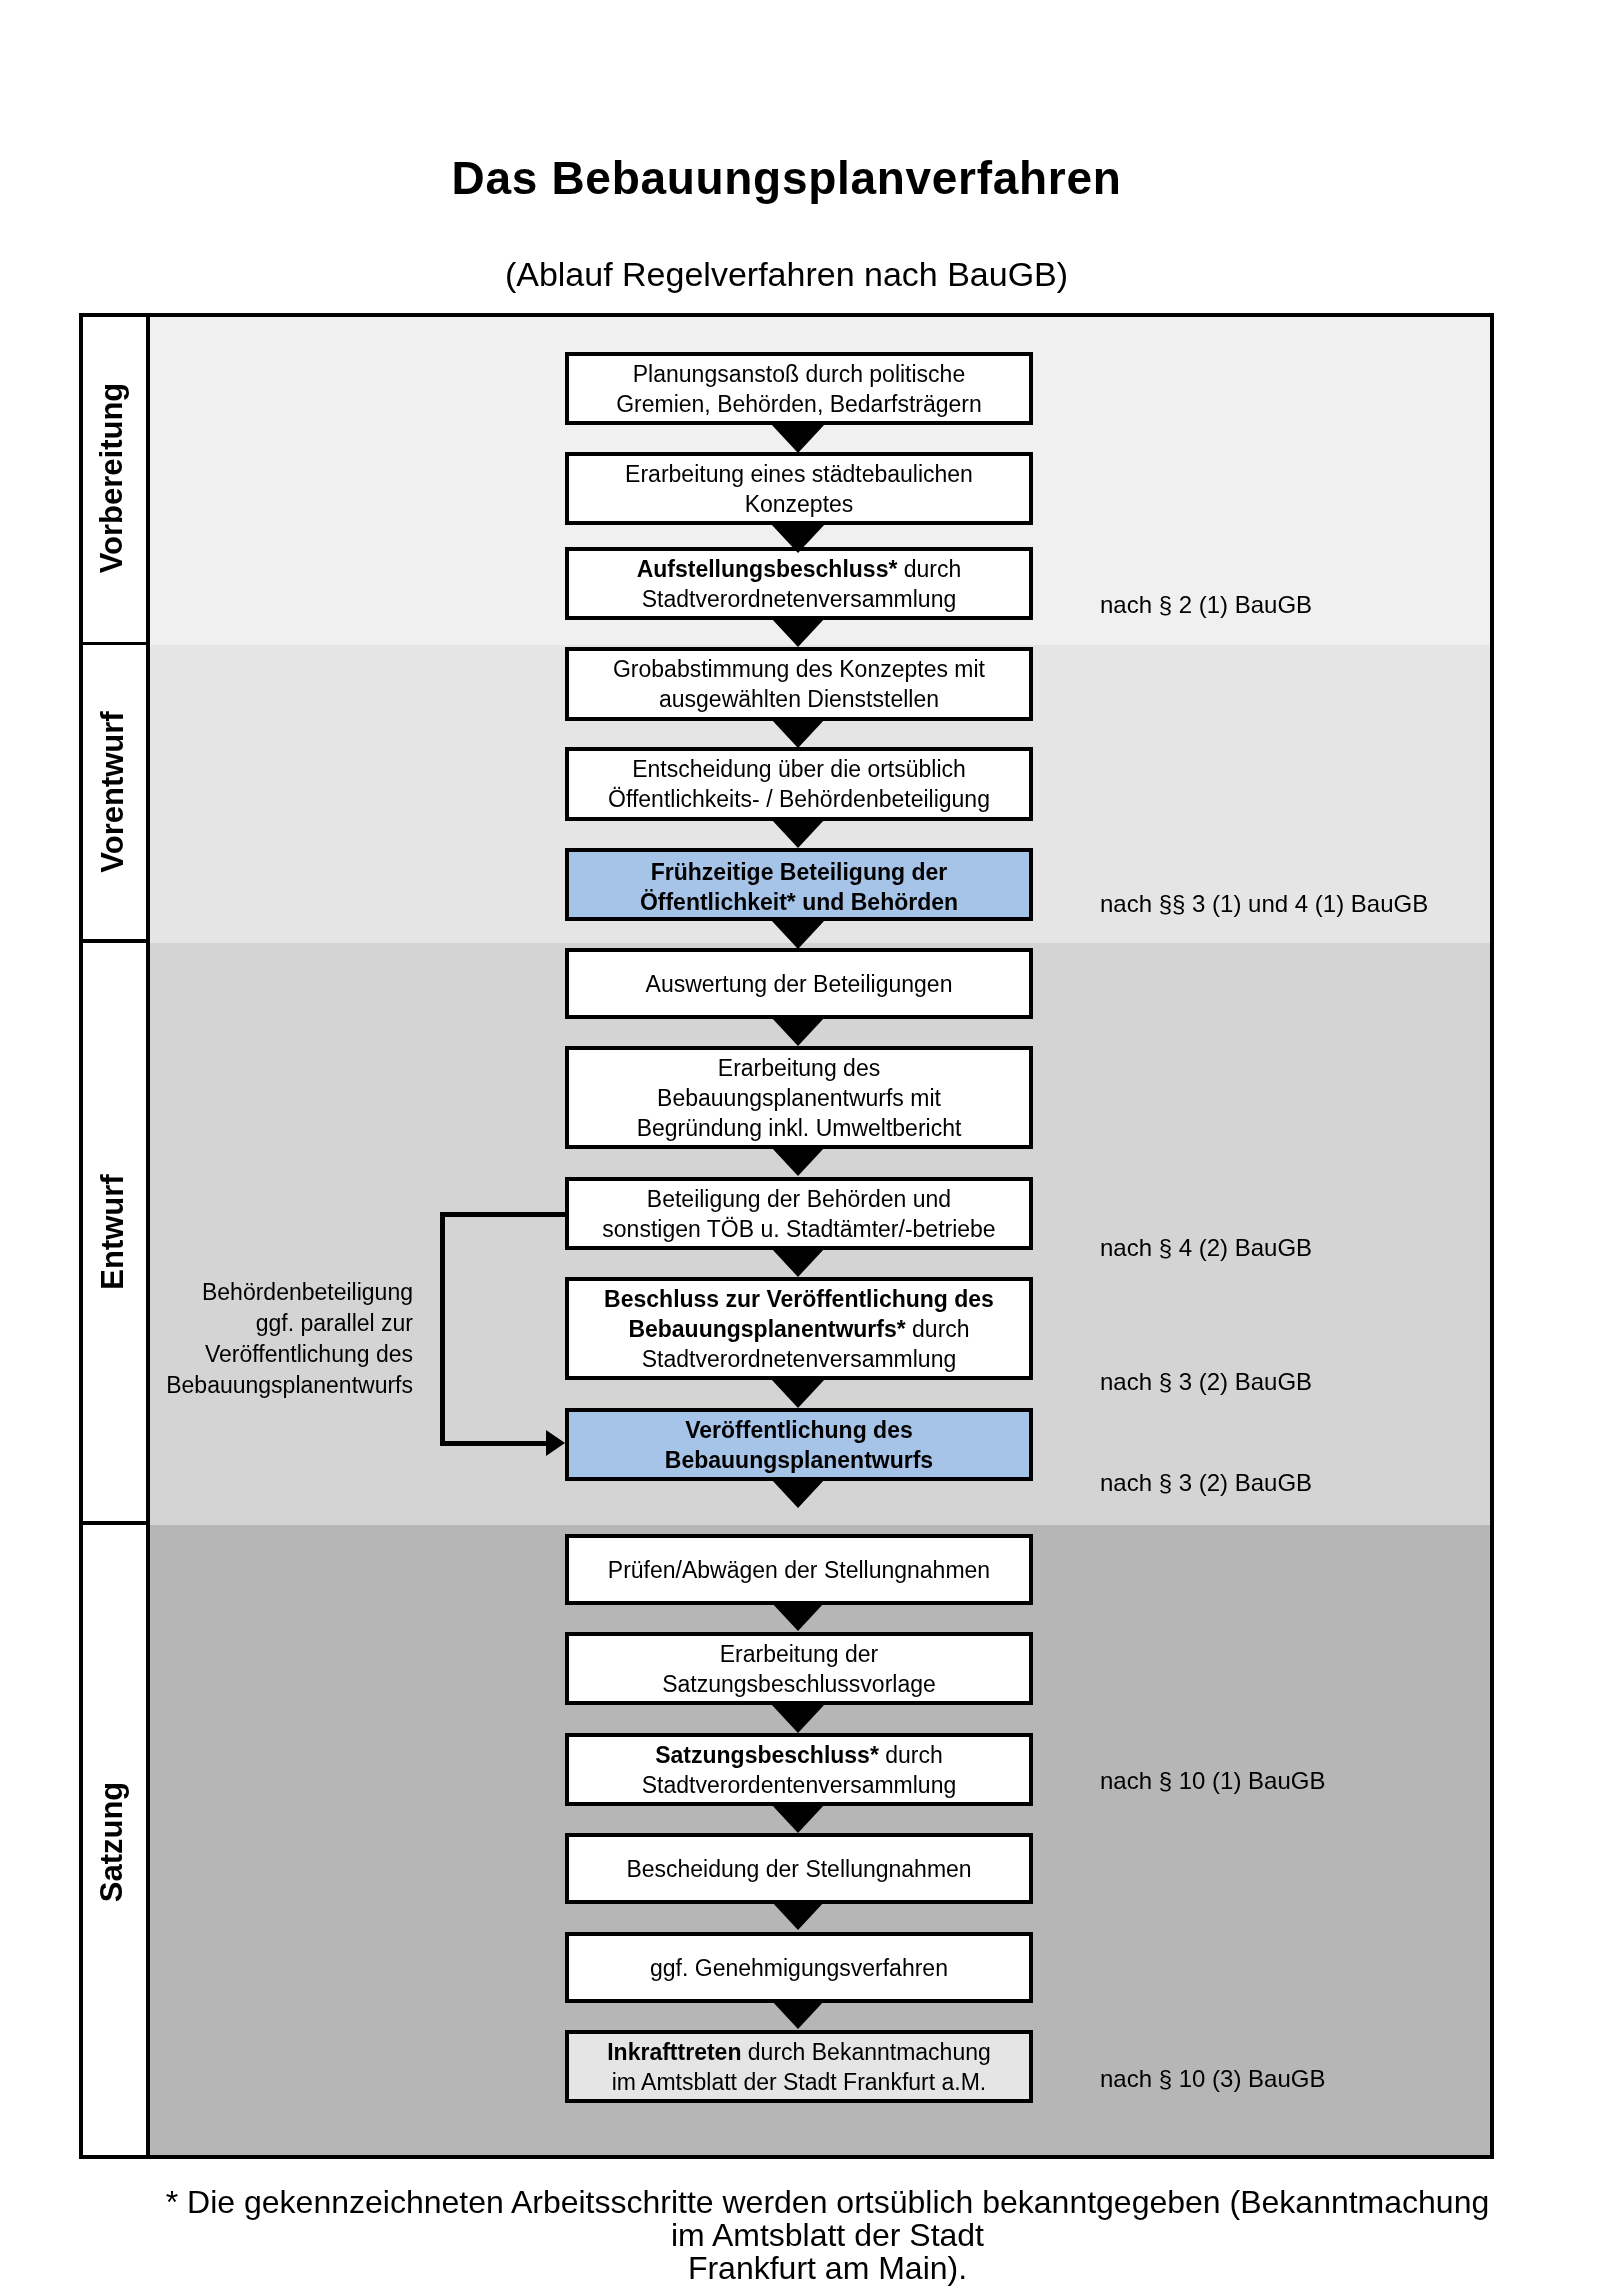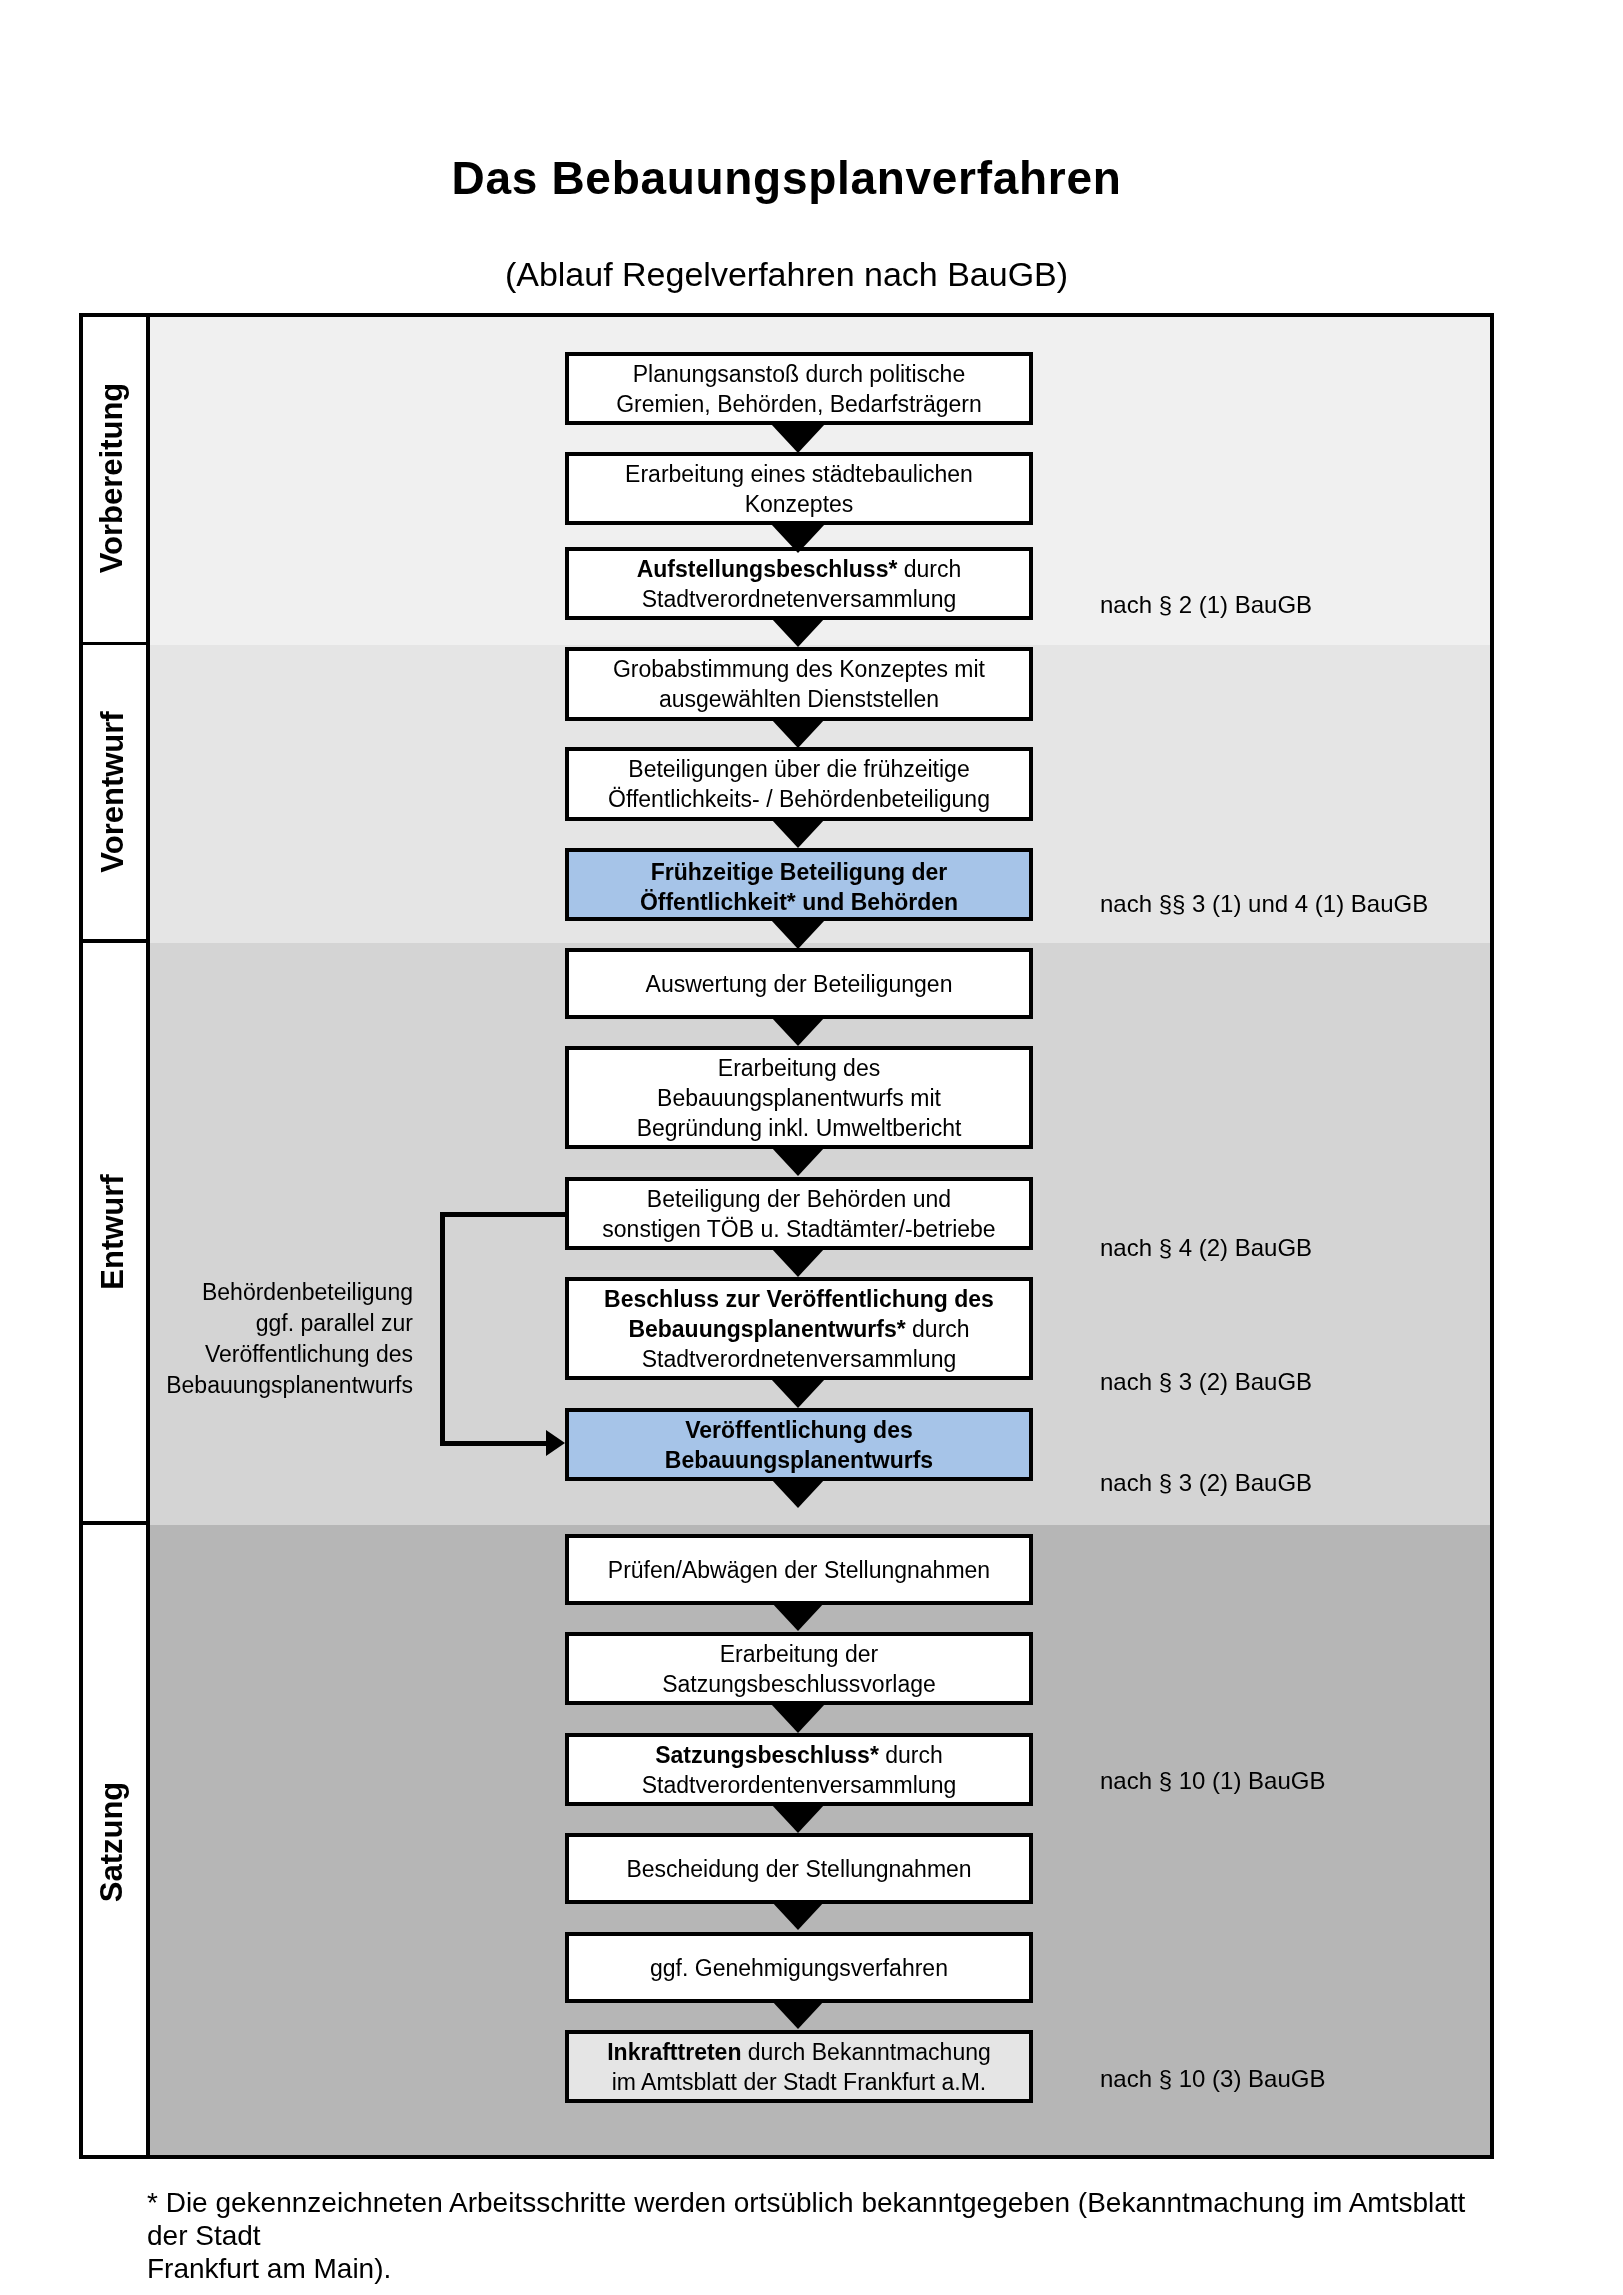--- a/index.html
+++ b/index.html
@@ -80,21 +80,21 @@
   .br-h2{left:440px;top:1403px;width:109px;height:4.6px;background:#000;z-index:20;}
   .br-arrow{
     left:546px;top:1392px;width:0;height:0;
     border-top:13.7px solid transparent;
     border-bottom:13.7px solid transparent;
     border-left:19.6px solid #000;
     z-index:20;
   }
   .footnote{
     left:147px;top:2148px;width:1361px;
-    font-size:28px;line-height:33px;white-space:pre-line;
+    font-size:32px;line-height:33px;white-space:pre-line;text-align:center;
   }
 </style>
 </head>
 <body>
 
 <div class="page">
 
   <div class="abs title">Das Bebauungsplanverfahren</div>
   <div class="abs subtitle">(Ablauf Regelverfahren nach BauGB)</div>
 
@@ -134,21 +134,21 @@
   </div>
   <div class="abs arr" style="top:580px;"></div>
 
   <div class="abs box" style="top:609px;height:74px;">
     <div class="bt"><span class="bp"></span><span>Grobabstimmung des Konzeptes mit
 ausgewählten Dienststellen</span></div>
   </div>
   <div class="abs arr" style="top:681px;"></div>
 
   <div class="abs box" style="top:709px;height:74px;">
-    <div class="bt"><span class="bp"></span><span>Beteiligungen über die frühzeitige
+    <div class="bt"><span class="bp"></span><span>Entscheidung über die ortsüblich
 Öffentlichkeits- / Behördenbeteiligung</span></div>
   </div>
   <div class="abs arr" style="top:781px;"></div>
 
   <div class="abs box" style="top: 810px; height: 73px; background: rgb(166, 196, 232); align-items: flex-end;">
     <div class="bt"><span class="bp">Frühzeitige Beteiligung der
 Öffentlichkeit* und Behörden</span><span></span></div>
   </div>
   <div class="abs arr" style="top:882px;"></div>
 

